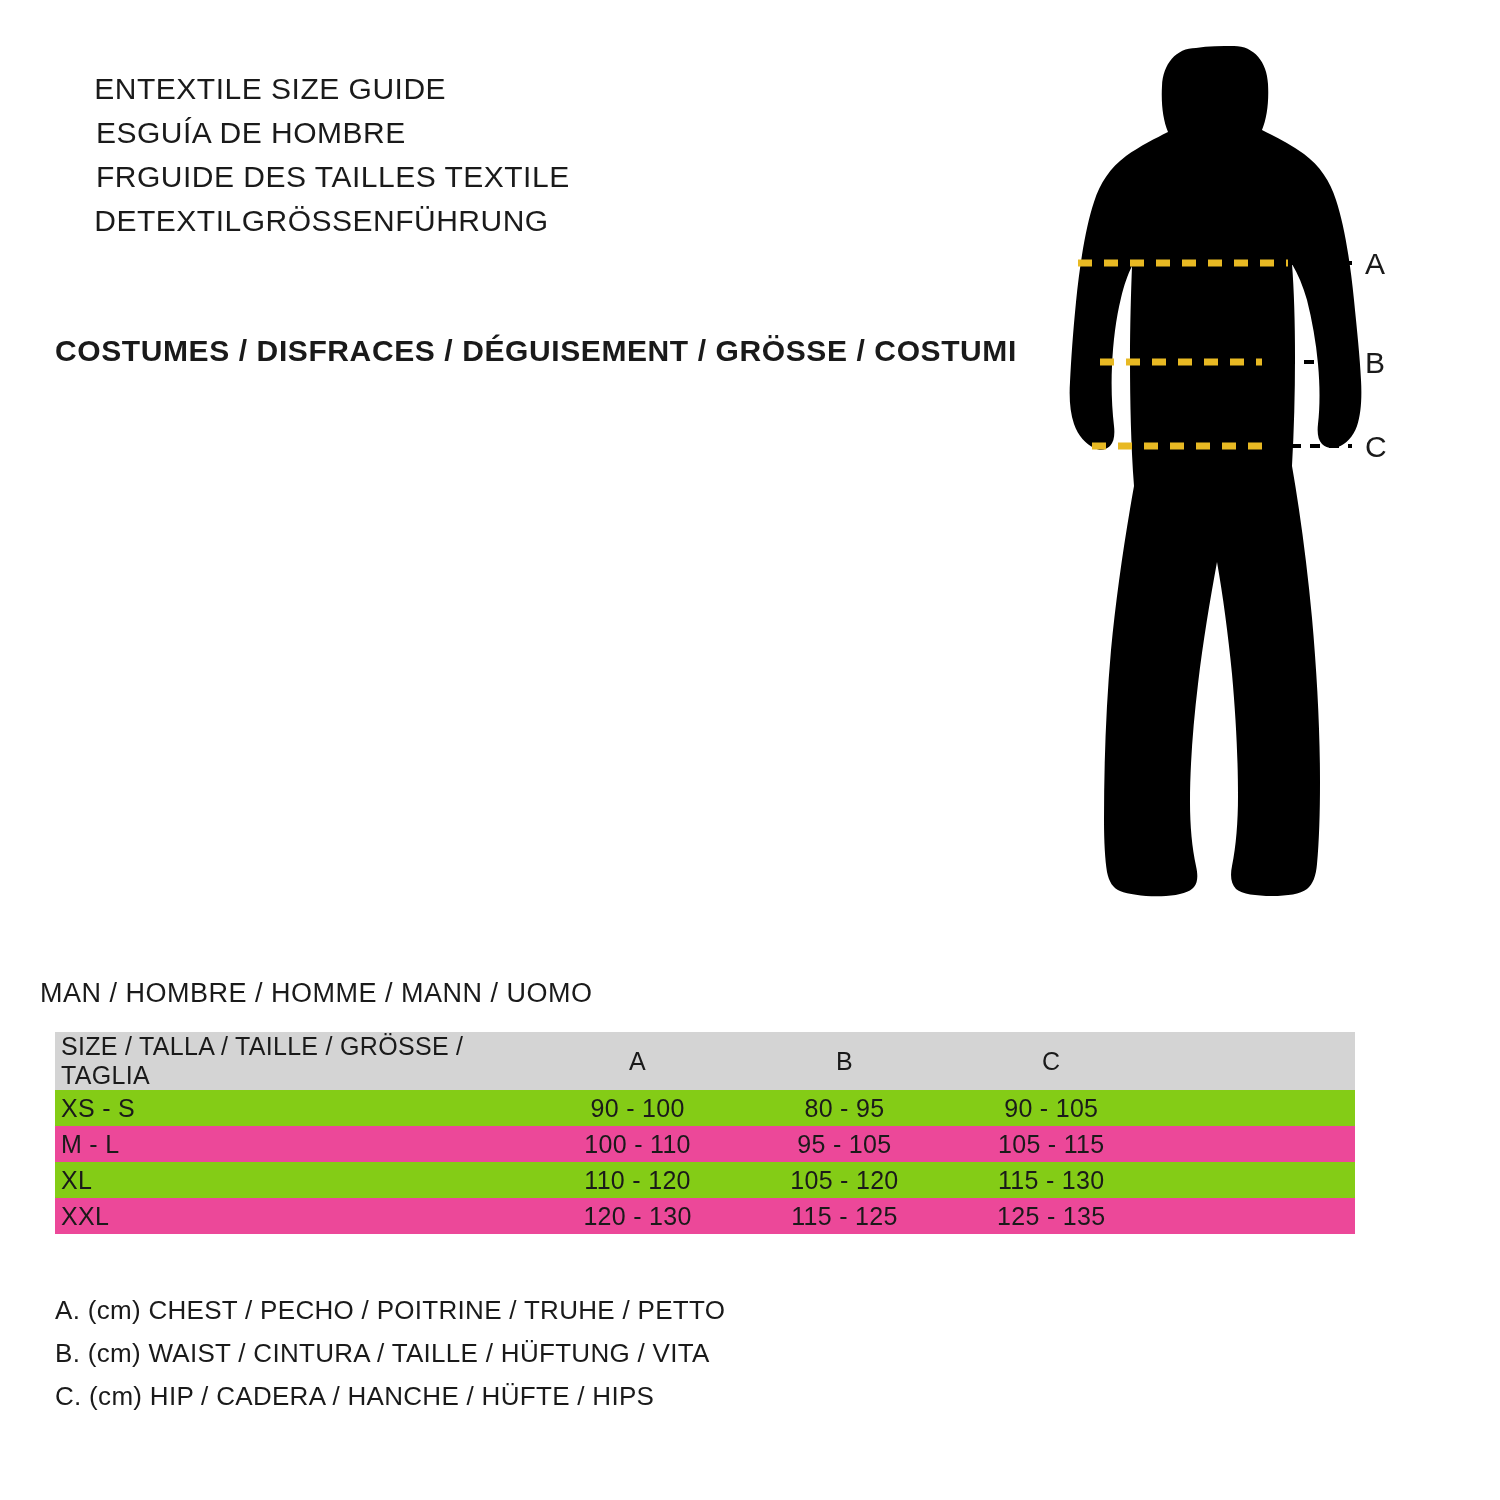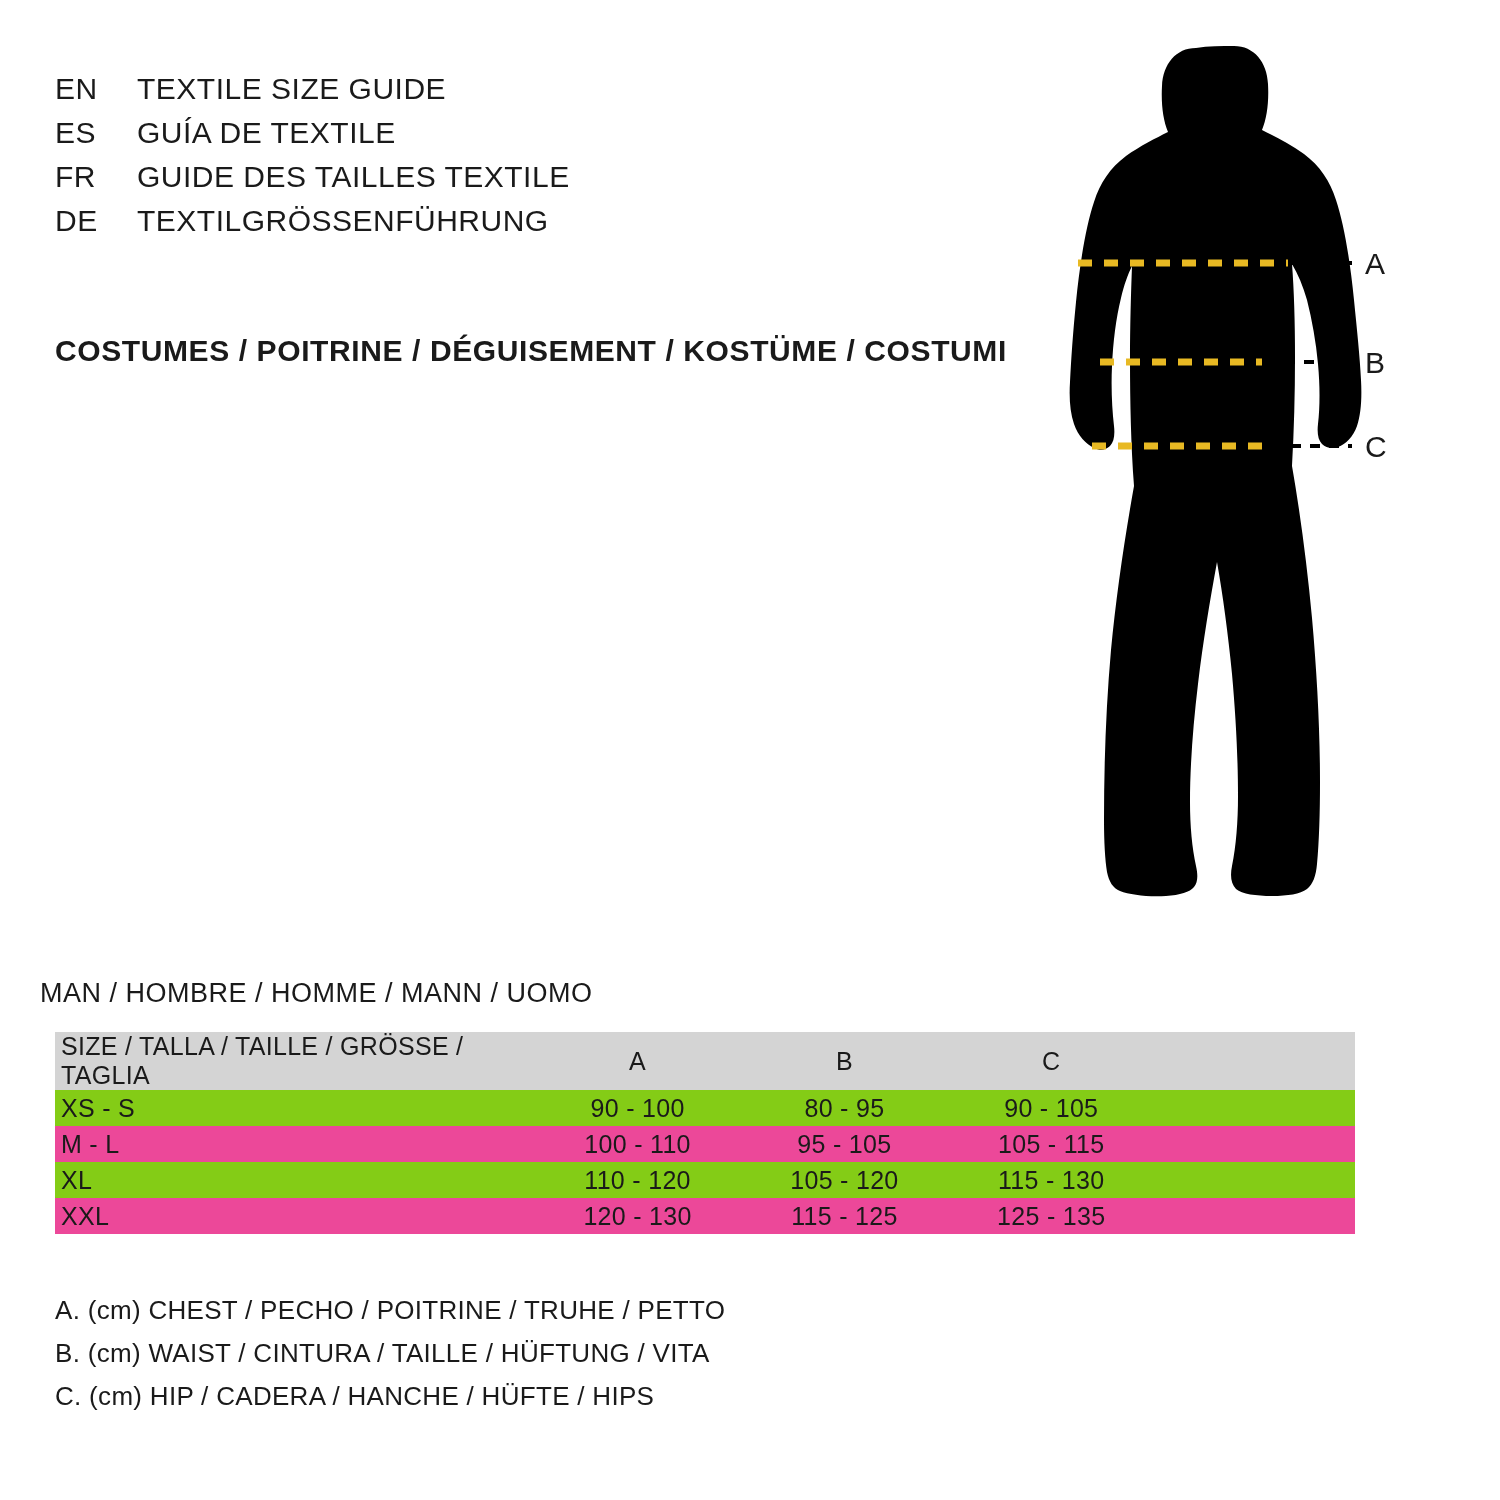--- a/index.html
+++ b/index.html
@@ -20,20 +20,21 @@
     width: 1500px;
     height: 1500px;
   }
 
   
   .lang-block {
     position: absolute;
     left: 55px;
     top: 72px;
     width: 1000px;
+    text-align: right;
   }
   .lang-row {
     display: flex;
     align-items: baseline;
     height: 44px;
     font-size: 30px;
     letter-spacing: 0.5px;
     color: #1a1a1a;
   }
   .lang-code {
@@ -133,33 +134,33 @@
 
 <div class="page">
 
   <div class="lang-block">
     <div class="lang-row">
       <span class="lang-code">EN</span>
       <span class="lang-text">TEXTILE SIZE GUIDE</span>
     </div>
     <div class="lang-row">
       <span class="lang-code">ES</span>
-      <span class="lang-text">GUÍA DE TEXTILE</span>
+      <span class="lang-text">GUÍA DE HOMBRE</span>
     </div>
     <div class="lang-row">
       <span class="lang-code">FR</span>
       <span class="lang-text">GUIDE DES TAILLES TEXTILE</span>
     </div>
     <div class="lang-row">
       <span class="lang-code">DE</span>
       <span class="lang-text">TEXTILGRÖSSENFÜHRUNG</span>
     </div>
   </div>
 
-  <div class="costumes-line">COSTUMES / POITRINE / DÉGUISEMENT / KOSTÜME / COSTUMI</div>
+  <div class="costumes-line">COSTUMES / DISFRACES / DÉGUISEMENT / GRÖSSE / COSTUMI</div>
 
   <div class="figure-wrap">
     <svg width="460" height="900" viewBox="0 0 460 900" xmlns="http://www.w3.org/2000/svg">
 
       <g>
         <path fill="#000000" d="
           M196,18
           C176,18 163,34 162,56
           C161,74 163,90 168,102
           C156,108 140,116 126,126

